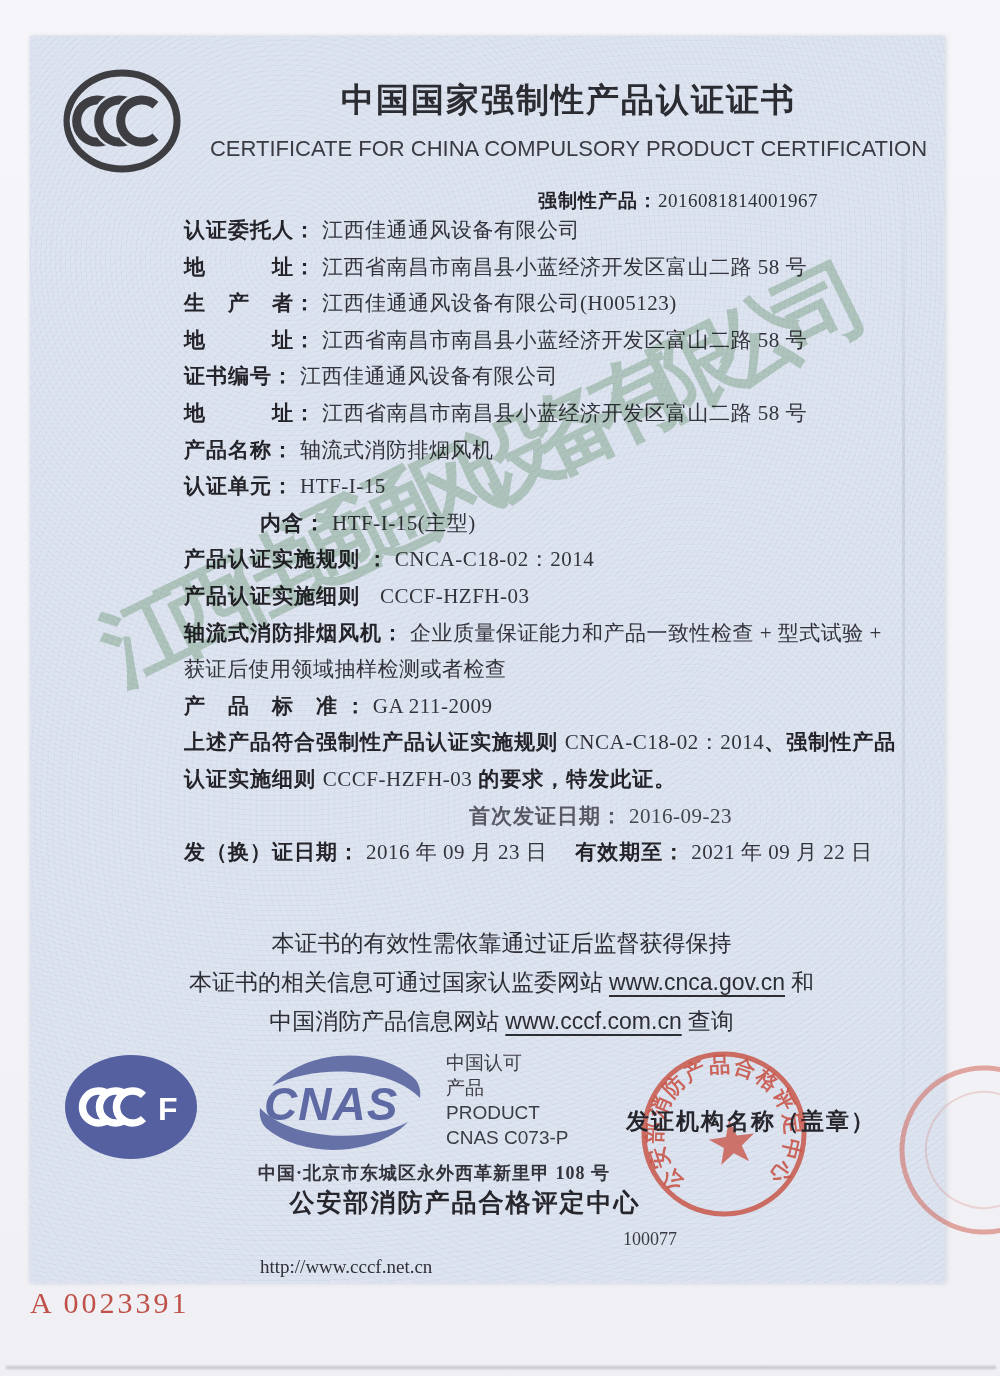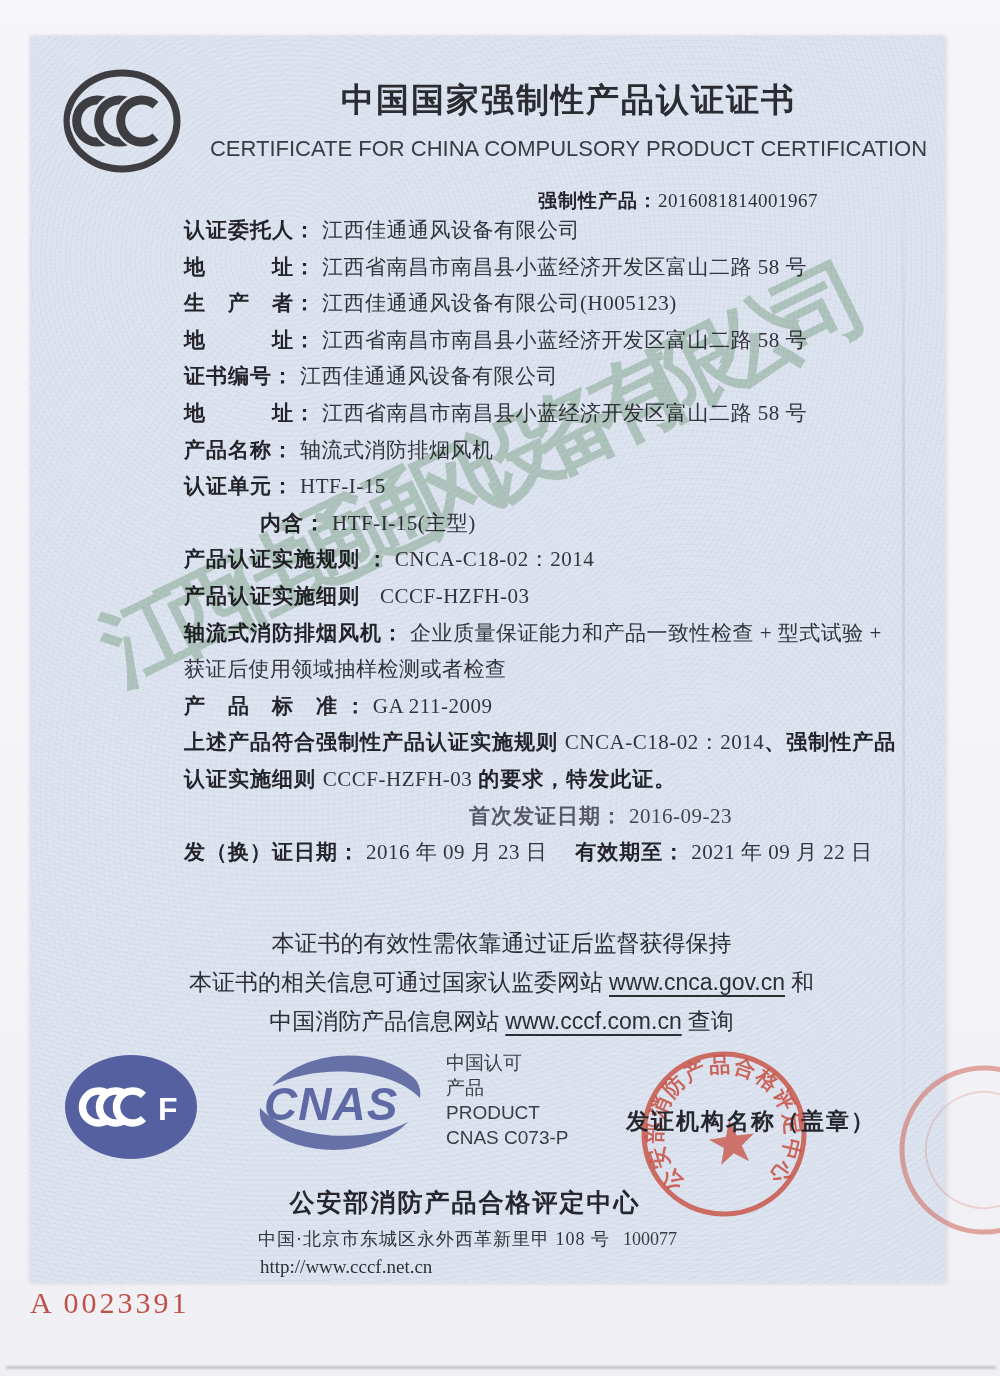--- a/index.html
+++ b/index.html
@@ -45,21 +45,21 @@
   .accred{position:absolute;left:404px;top:1014px;font-size:19px;line-height:25px;color:#3c3c44;
           font-family:"Liberation Sans","DejaVu Sans",sans-serif;margin-left:12px;}
   .stamp-caption{position:absolute;left:596px;top:1070px;font-size:23px;font-weight:600;
                  letter-spacing:2px;color:#26262c;z-index:4;}
   .stamp{position:absolute;left:604px;top:1008px;z-index:3;transform:rotate(-8deg);opacity:.92;}
   .stamp2{position:absolute;left:862px;top:1022px;z-index:2;transform:rotate(24deg);opacity:.5;}
   
   .org{position:absolute;left:90px;width:690px;top:1150px;text-align:center;font-size:25px;
        font-weight:700;letter-spacing:2px;color:#26262c;
        font-family:"Liberation Sans","DejaVu Sans",sans-serif;}
-  .addr{position:absolute;left:228px;top:1191px;font-size:18px;letter-spacing:1px;color:#33333b;}
+  .addr{position:absolute;left:228px;top:1125px;font-size:18px;letter-spacing:1px;color:#33333b;font-weight:bold;}
   .postcode{position:absolute;left:593px;top:1193px;font-size:18px;color:#3a3a42;}
   .website{position:absolute;left:230px;width:412px;top:1220px;text-align:left;font-size:19px;color:#2f2f37;}
   
   .wm{position:absolute;z-index:5;pointer-events:none;mix-blend-mode:multiply;
       font-family:"Liberation Sans","DejaVu Sans",sans-serif;font-weight:700;white-space:nowrap;}
   .wm-diag{left:78px;top:560px;font-size:90px;letter-spacing:-22px;color:#9dbd9b;opacity:.55;
            transform:rotate(-26deg);transform-origin:left center;}
   .wm-horiz{left:182px;top:738px;font-size:64px;letter-spacing:2px;color:#8cc79c;opacity:.72;}
   
   .serial{position:absolute;left:30px;top:1286px;font-size:30px;letter-spacing:3px;color:#bf5148;}

